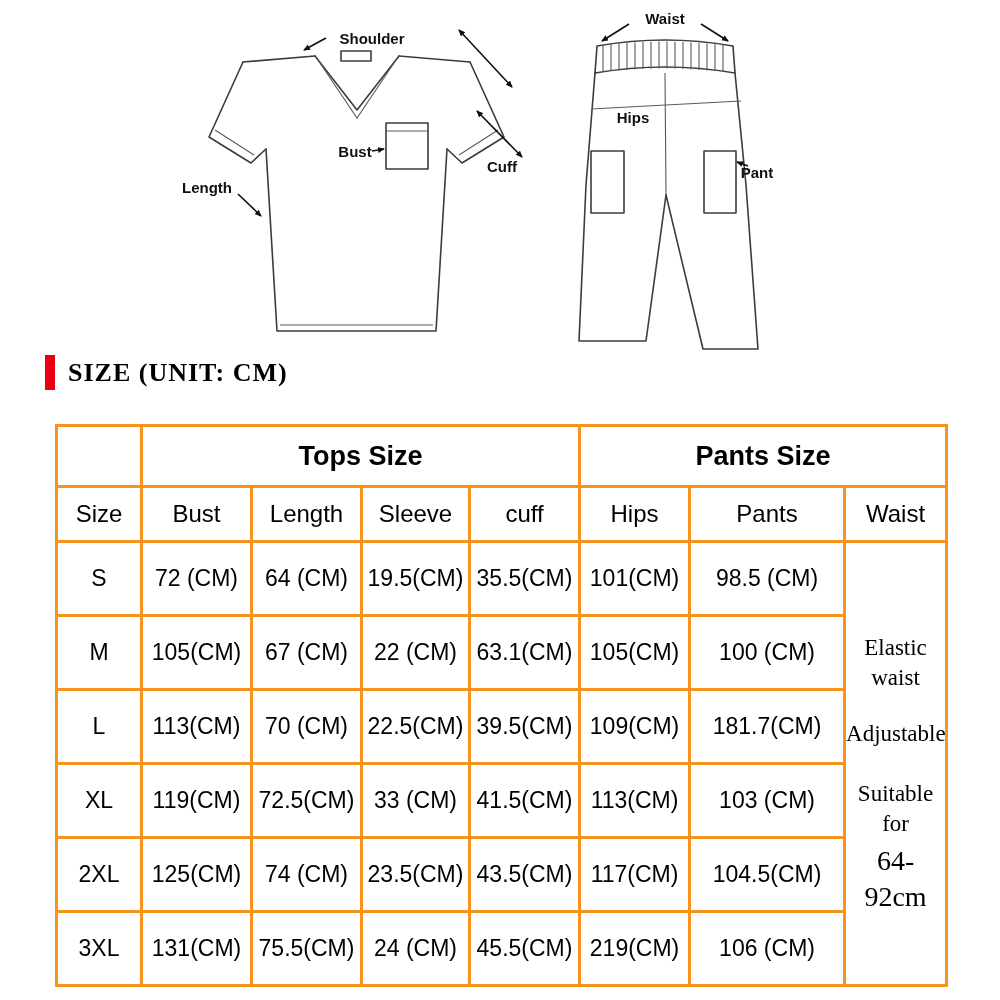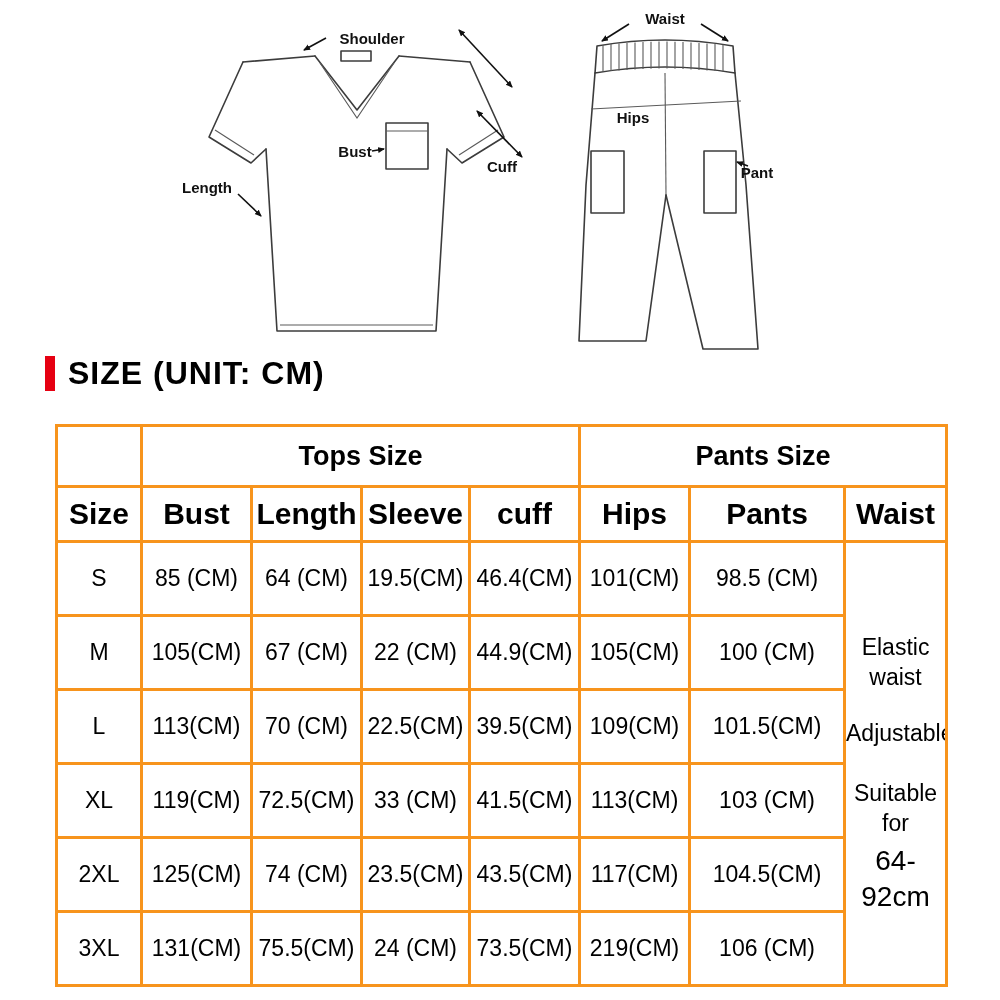--- a/index.html
+++ b/index.html
@@ -27,47 +27,48 @@
   .outline { fill: none; stroke: #3c3c3c; stroke-width: 1.6; stroke-linejoin: round; stroke-linecap: round; }
   .thin    { fill: none; stroke: #5a5a5a; stroke-width: 1.1; }
   .arrow   { fill: none; stroke: #111; stroke-width: 1.6; }
 
   
   .title-row {
     position: absolute; top: 355px; left: 45px;
     display: flex; align-items: center;
   }
   .red-bar { width: 10px; height: 35px; margin-right: 13px; }
-  .title-text { font-size: 32px; font-weight: bold; letter-spacing: 1px; }
+  .title-text { font-size: 26px; font-weight: bold; letter-spacing: 1px; font-family: Liberation Serif, serif; }
 
   
   .size-table {
     position: absolute; top: 424px; left: 55px;
     width: 890px;
     border-collapse: collapse;
     table-layout: fixed;
     background: #fff;
   }
   .size-table th, .size-table td {
     border: 3px solid #f7941d;
     text-align: center;
     vertical-align: middle;
     background: #fff;
     color: #000;
     overflow: hidden;
   }
   .group-row th { height: 61px; font-size: 27px; font-weight: bold; }
-  .head-row  th { height: 55px; font-size: 30px; font-weight: bold; }
+  .head-row  th { height: 55px; font-size: 24px; font-weight: normal; }
   .data-row  td { height: 74px; font-size: 23px; font-weight: normal; }
   .size-col { font-size: 24px; }
   .waist-note {
     vertical-align: top;
     padding-top: 22px;
     font-size: 21px;
     line-height: 1.3;
+    font-family: Liberation Serif, serif;
   }
   .note-0 { margin-bottom: 26px; }
   .note-1 { margin-bottom: 30px; }
   .note-2 { margin-bottom: 4px; }
   .note-3 { font-size: 28px; }
 </style>
 </head>
 <body>
 
 <div class="canvas">
@@ -156,50 +157,50 @@
         <th>Length</th>
         <th>Sleeve</th>
         <th>cuff</th>
         <th>Hips</th>
         <th>Pants</th>
         <th>Waist</th>
       </tr>
 
       <tr class="data-row">
         <td class="size-col">S</td>
-        <td>85 (CM)</td>
+        <td>72 (CM)</td>
         <td>64 (CM)</td>
         <td>19.5(CM)</td>
-        <td>46.4(CM)</td>
+        <td>35.5(CM)</td>
         <td>101(CM)</td>
         <td>98.5 (CM)</td>
         <td class="waist-note" rowspan="6">
           <div class="note-0">Elastic waist</div>
           <div class="note-1">Adjustable</div>
           <div class="note-2">Suitable for</div>
           <div class="note-3">64-92cm</div>
         </td>
       </tr>
       <tr class="data-row">
         <td class="size-col">M</td>
         <td>105(CM)</td>
         <td>67 (CM)</td>
         <td>22 (CM)</td>
-        <td>44.9(CM)</td>
+        <td>63.1(CM)</td>
         <td>105(CM)</td>
         <td>100 (CM)</td>
       </tr>
       <tr class="data-row">
         <td class="size-col">L</td>
         <td>113(CM)</td>
         <td>70 (CM)</td>
         <td>22.5(CM)</td>
         <td>39.5(CM)</td>
         <td>109(CM)</td>
-        <td>101.5(CM)</td>
+        <td>181.7(CM)</td>
       </tr>
       <tr class="data-row">
         <td class="size-col">XL</td>
         <td>119(CM)</td>
         <td>72.5(CM)</td>
         <td>33 (CM)</td>
         <td>41.5(CM)</td>
         <td>113(CM)</td>
         <td>103 (CM)</td>
       </tr>
@@ -210,20 +211,20 @@
         <td>23.5(CM)</td>
         <td>43.5(CM)</td>
         <td>117(CM)</td>
         <td>104.5(CM)</td>
       </tr>
       <tr class="data-row">
         <td class="size-col">3XL</td>
         <td>131(CM)</td>
         <td>75.5(CM)</td>
         <td>24 (CM)</td>
-        <td>73.5(CM)</td>
+        <td>45.5(CM)</td>
         <td>219(CM)</td>
         <td>106 (CM)</td>
       </tr>
     </tbody>
   </table>
 
 </div>
 
 </body></html>

